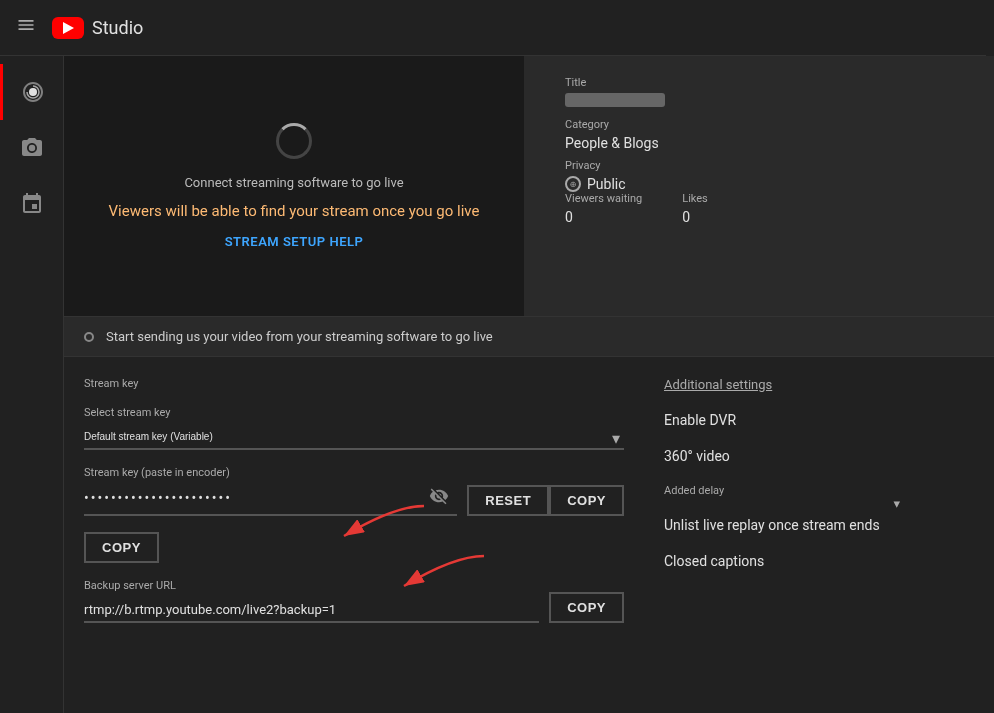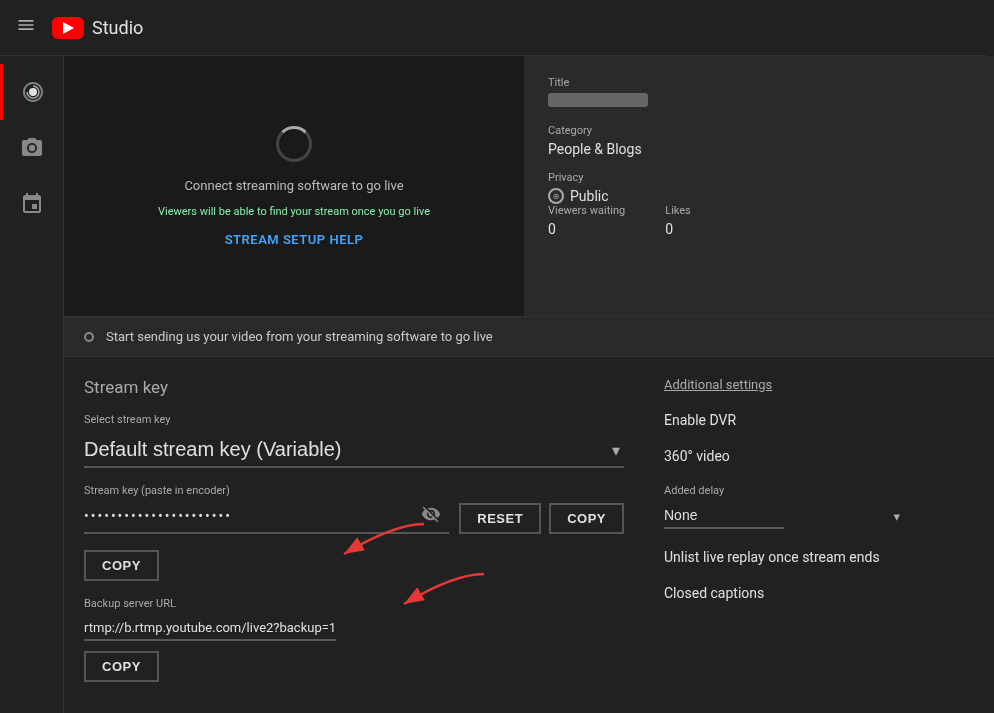--- a/index.html
+++ b/index.html
@@ -126,42 +126,42 @@
       margin-bottom: 16px;
     }
     @keyframes spin { to { transform: rotate(360deg); } }
 
     .preview-text1 {
       color: #bbb;
       font-size: 13px;
       margin-bottom: 12px;
     }
     .preview-text2 {
-      color: #86efac;
-      font-size: 11px;
+      color: #fdba74;
+      font-size: 15px;
       margin-bottom: 14px;
     }
     .stream-setup-link {
       color: #3ea6ff;
       font-size: 13px;
       font-weight: 600;
       letter-spacing: 0.5px;
       cursor: pointer;
       text-decoration: none;
     }
 
     .stream-info {
       flex: 1;
-      padding: 20px 24px;
+      padding: 20px 41px;
     }
     .info-label {
       color: #aaa;
       font-size: 11px;
       margin-bottom: 4px;
-      margin-top: 14px;
+      margin-top: 8px;
     }
     .info-label:first-child { margin-top: 0; }
     .info-value {
       color: #e0e0e0;
       font-size: 14px;
     }
     .info-blurred {
       background: #666;
       border-radius: 3px;
       height: 14px;
@@ -239,21 +239,21 @@
       gap: 40px;
     }
 
     .stream-key-section {
       flex: 1;
       max-width: 540px;
     }
 
     .section-title {
       color: #aaa;
-      font-size: 17px;
+      font-size: 11px;
       margin-bottom: 16px;
     }
 
     .field-group {
       margin-bottom: 16px;
     }
     .field-label {
       color: #aaa;
       font-size: 11px;
       margin-bottom: 6px;
@@ -262,21 +262,21 @@
     
     .select-wrapper {
       position: relative;
     }
     .select-field {
       width: 100%;
       background: transparent;
       border: none;
       border-bottom: 2px solid #555;
       color: #e0e0e0;
-      font-size: 20px;
+      font-size: 10px;
       padding: 6px 30px 6px 0;
       appearance: none;
       cursor: pointer;
     }
     .select-arrow {
       position: absolute;
       right: 4px;
       top: 50%;
       transform: translateY(-50%);
       color: #aaa;
@@ -321,21 +321,20 @@
       padding: 6px 16px;
       font-size: 13px;
       font-weight: 600;
       cursor: pointer;
       letter-spacing: 0.5px;
       white-space: nowrap;
     }
 
     .action-buttons {
       display: flex;
-      gap: 8px;
       align-items: center;
       flex-shrink: 0;
     }
 
     
     .additional-settings {
       min-width: 240px;
     }
     .add-settings-title {
       color: #aaa;
@@ -499,21 +498,21 @@
             <defs>
               <marker id="arrowhead2" markerWidth="8" markerHeight="6" refX="8" refY="3" orient="auto">
                 <polygon points="0 0, 8 3, 0 6" fill="#e53935"></polygon>
               </marker>
             </defs>
             <path d="M100,8 Q70,8 20,38" stroke="#e53935" stroke-width="2.5" fill="none" marker-end="url(#arrowhead2)"></path>
           </svg>
         </div>
 
         <div class="field-group">
-          <div style="display:flex; align-items:flex-start; gap:10px;flex-direction:column;">
+          <div style="display:flex; align-items:flex-end; gap:10px;">
             <div class="url-field-group">
               <div class="field-label">Backup server URL</div>
               <div class="url-value">rtmp://b.rtmp.youtube.com/live2?backup=1</div>
             </div>
             <button class="btn-outline">COPY</button>
           </div>
         </div>
 
       </div>
 
@@ -524,25 +523,20 @@
           <div class="add-setting-label">Enable DVR</div>
         </div>
 
         <div class="add-setting-item">
           <div class="add-setting-label">360° video</div>
         </div>
 
         <div class="add-setting-item">
           <div class="field-label">Added delay</div>
           <div class="delay-select-wrapper">
-            <select class="delay-select">
-              <option>None</option>
-              <option>Low latency</option>
-              <option>Ultra low latency</option>
-            </select>
             <span style="position:absolute; right:4px; top:50%; transform:translateY(-50%); color:#aaa; pointer-events:none;">▾</span>
           </div>
         </div>
 
         <div class="add-setting-item">
           <div class="add-setting-label">Unlist live replay once stream ends</div>
         </div>
 
         <div class="add-setting-item">
           <div class="add-setting-label">Closed captions</div>

